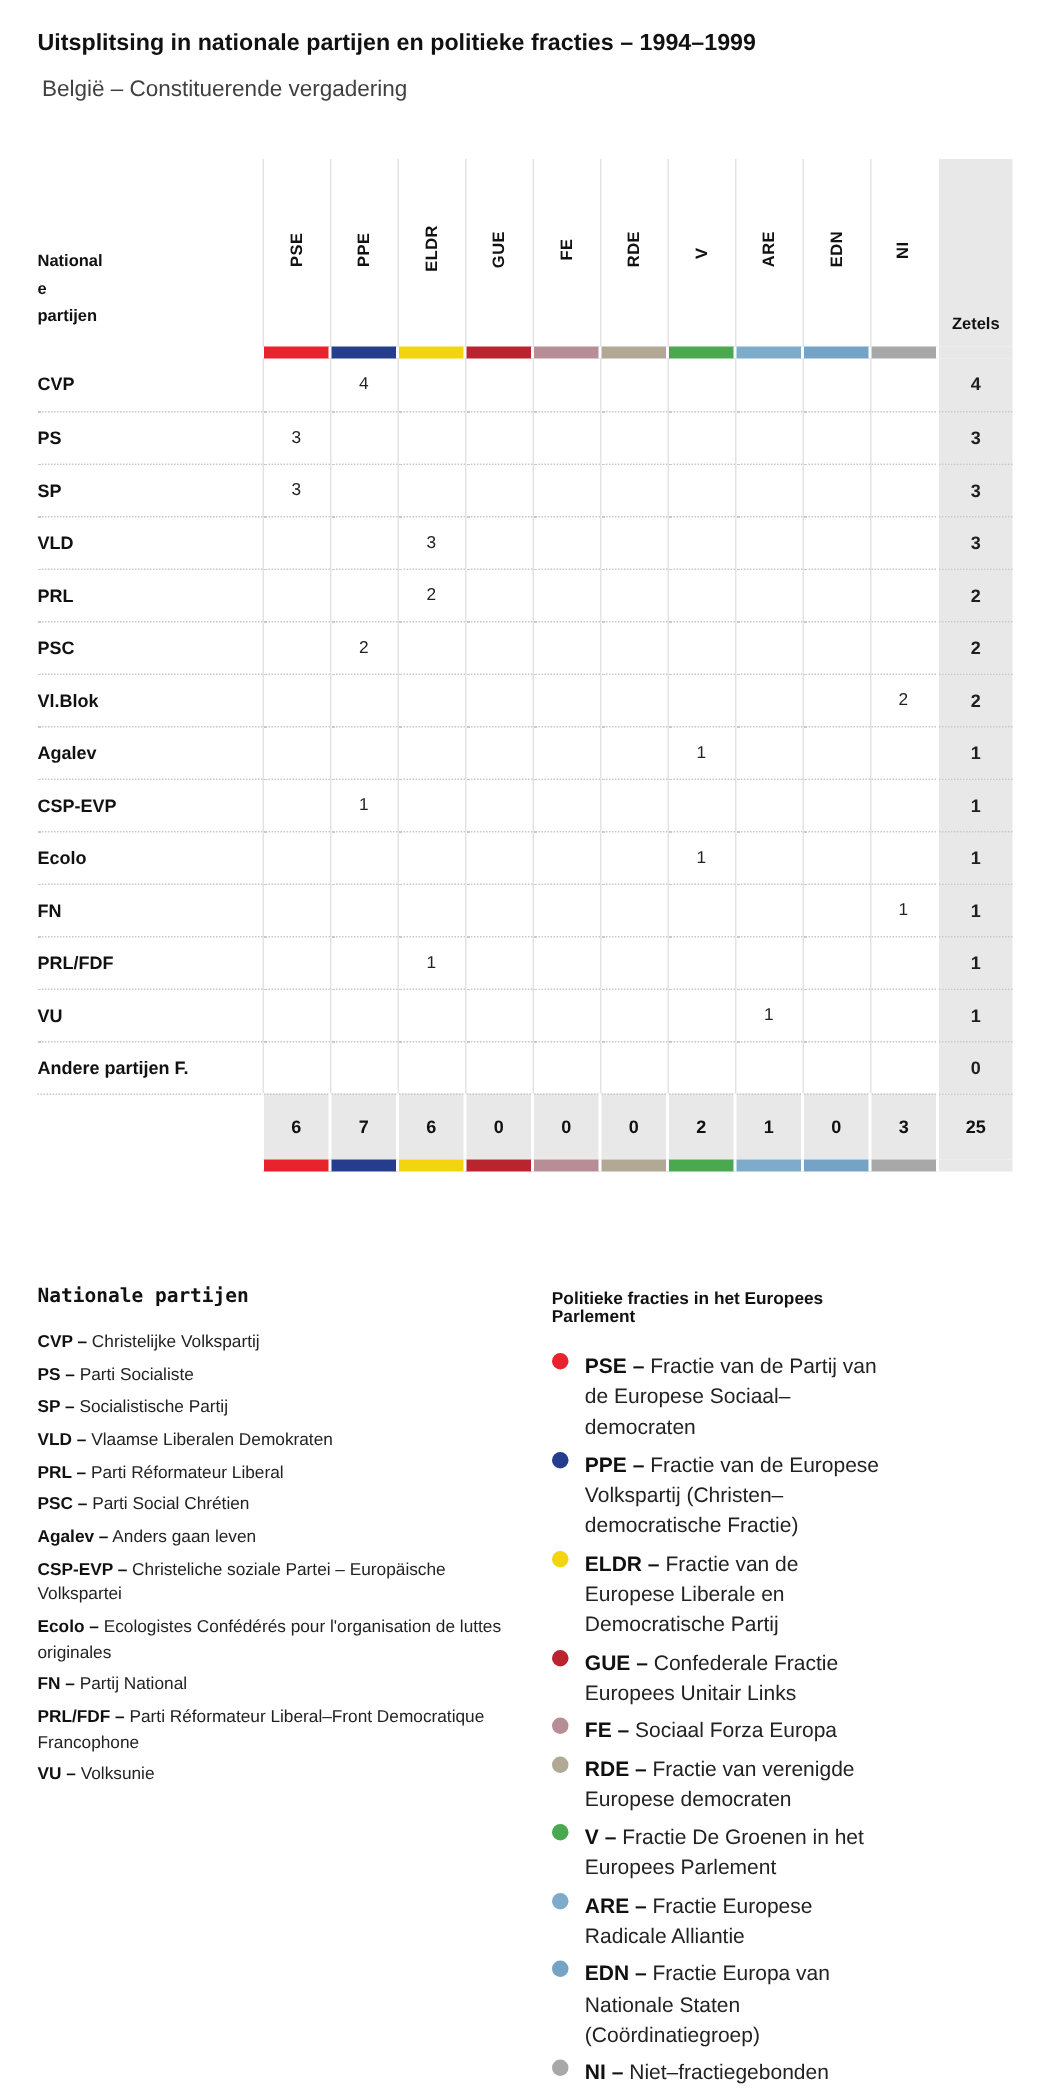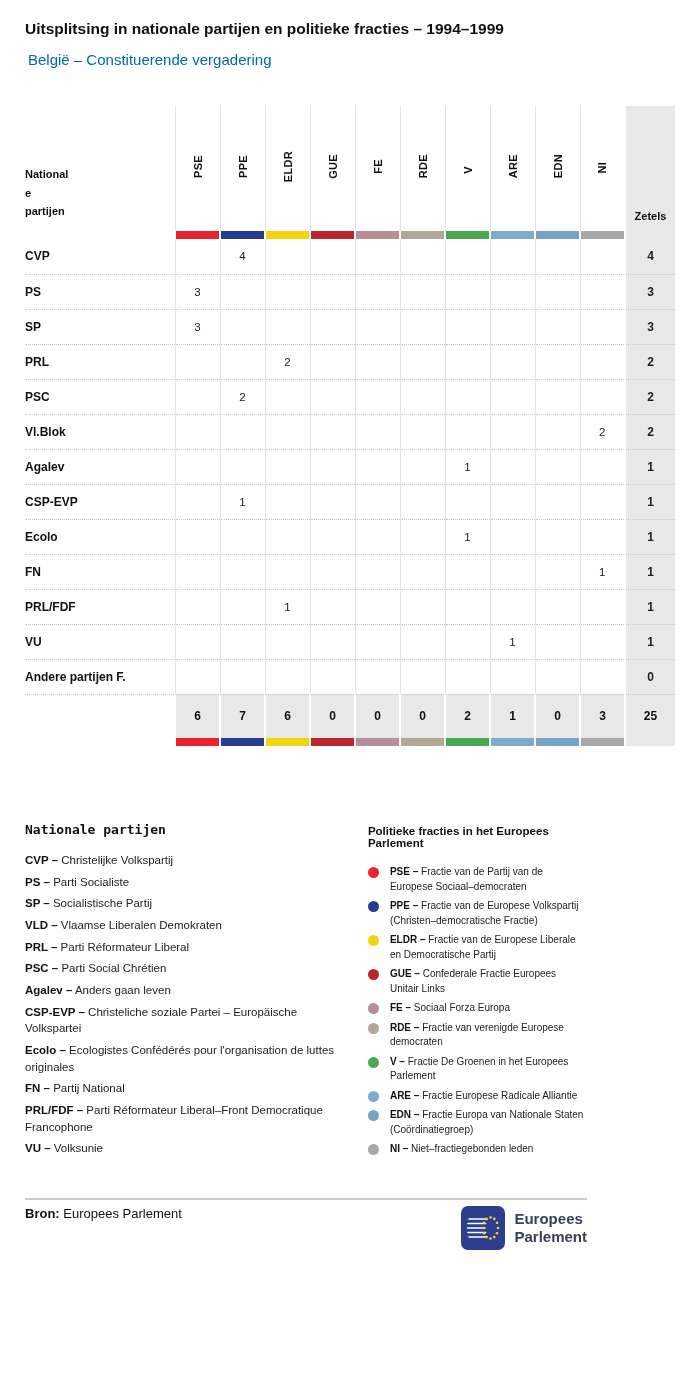--- a/index.html
+++ b/index.html
@@ -1,21 +1,21 @@
 <!DOCTYPE html>
 <html><head>
 <meta charset="utf-8">
 <style>
   * { margin:0; padding:0; box-sizing:border-box; }
   html,body { background:#fff; }
   body { width:700px; font-family:"Liberation Sans",sans-serif; color:#1e1e1e; }
   .page { width:612px; min-height:1393px; padding:14px 25px 28px; position:relative; }
 
   h1 { font-size:15.5px; font-weight:bold; color:#111; margin:6px 0 13px; }
-  h2 { font-size:15px; font-weight:normal; color:#0369a1; margin:0 0 0 3px; }
+  h2 { font-size:15px; font-weight:normal; color:#404040; margin:0 0 0 3px; }
 
   table.seats { border-collapse:collapse; table-layout:fixed; width:650px; margin-top:38px; }
   .c-party { width:150px; }
   .c-grp { width:45px; }
   .c-zetels { width:50px; }
 
   th, td { padding:0; font-weight:normal; }
 
   .grp-head { height:125px; vertical-align:middle; text-align:center; border-left:1px solid #e3e3e3; }
   .vert { display:inline-block; writing-mode:vertical-rl; transform:rotate(180deg);
@@ -41,21 +41,21 @@
   .totals-row .party-blank { background:#fff; border-left:none; }
 
   .legends { display:flex; margin-top:76px; }
   .legend-parties { width:370px; margin-right:25px; }
   .legend-groups { width:255px; }
   .mono-heading { font-family:"DejaVu Sans Mono",monospace; font-size:13px; font-weight:bold; margin:0 0 15px; color:#111; }
   .groups-heading { font-size:11.5px; font-weight:bold; margin:3px 0 16px; color:#111; }
   .legends ul { list-style:none; }
   .legend-parties li { font-size:11.5px; line-height:1.45; margin-bottom:5px; color:#222; }
   .legend-parties li b, .legend-groups li b { color:#111; }
-  .legend-groups li { position:relative; font-size:10px; line-height:1.45; margin-bottom:5px;
+  .legend-groups li { position:relative; font-size:14px; line-height:1.45; margin-bottom:5px;
                       padding-left:22px; color:#222; }
   .dot { position:absolute; left:0; top:2px; width:11px; height:11px; border-radius:50%; }
 
   .rule { border:none; border-top:1px solid #ccc; height:0; }
   .rule-top { margin-top:36px; }
   .footnote { font-size:11.5px; line-height:1.5; color:#222; margin:10px 0 13px; max-width:650px; }
 
   .bottom { display:flex; justify-content:space-between; align-items:flex-start; margin-top:6px; }
   .source { font-size:13px; color:#111; }
   .source b { font-weight:bold; }
@@ -159,20 +159,34 @@
           <td class="val"></td>
           <td class="val"></td>
           <td class="val"></td>
           <td class="val"></td>
           <td class="val"></td>
           <td class="val"></td>
           <td class="val"></td>
           <td class="zetels">3</td>
         </tr>
 
+        <tr class="data-row">
+          <td class="party">VLD</td>
+          <td class="val"></td>
+          <td class="val"></td>
+          <td class="val">3</td>
+          <td class="val"></td>
+          <td class="val"></td>
+          <td class="val"></td>
+          <td class="val"></td>
+          <td class="val"></td>
+          <td class="val"></td>
+          <td class="val"></td>
+          <td class="zetels">3</td>
+        </tr>
 
         <tr class="data-row">
           <td class="party">PRL</td>
           <td class="val"></td>
           <td class="val"></td>
           <td class="val">2</td>
           <td class="val"></td>
           <td class="val"></td>
           <td class="val"></td>
           <td class="val"></td>

